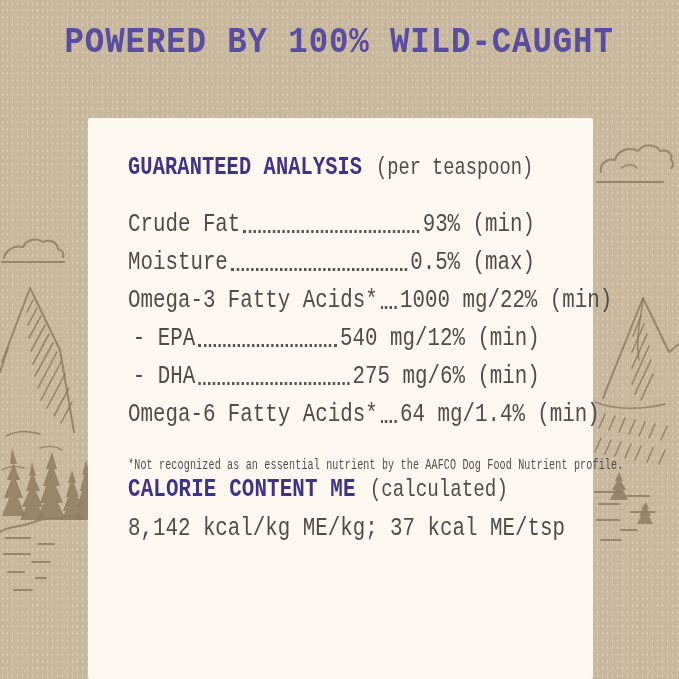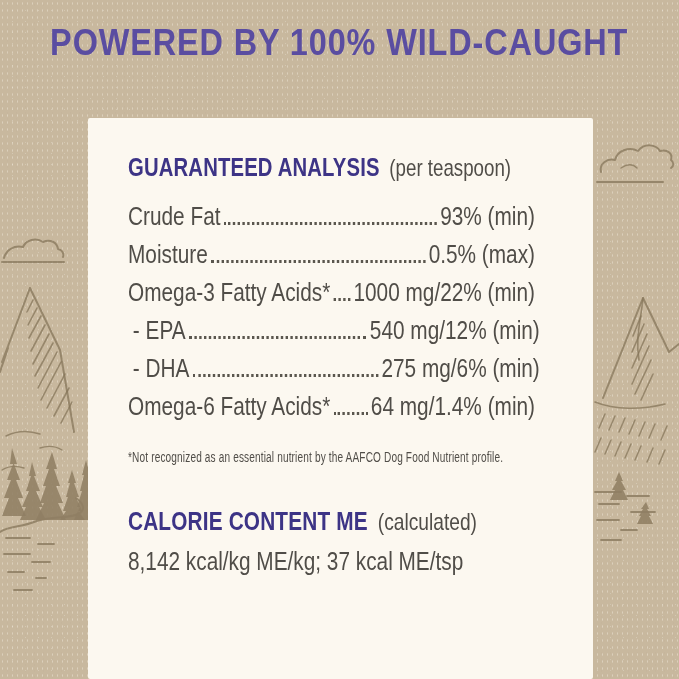--- a/index.html
+++ b/index.html
@@ -5,52 +5,52 @@
   html,body{margin:0;padding:0;background:#c8b89e;}
   .stage{
     position:relative;width:679px;height:679px;overflow:hidden;
     background-color:var(--kraft-tan,#c8b89e);
     background-image:
       radial-gradient(rgba(255,252,244,0.35) 0.6px, transparent 0.9px),
       radial-gradient(rgba(118,98,68,0.16) 0.5px, transparent 0.8px),
       radial-gradient(rgba(255,255,255,0.22) 0.7px, transparent 1px);
     background-size:5px 7px, 9px 6px, 13px 11px;
     background-position:0 0, 3px 2px, 6px 5px;
-    font-family:Liberation Sans, sans-serif;
+    font-family:Liberation Mono, monospace;
   }
   
   .header{position:absolute;top:24px;left:0;width:100%;text-align:center;color:var(--header-purple,#5a4da1);}
   .header .line{white-space:nowrap;}
   .header .l1{display:inline-block;font-size:36px;font-weight:bold;letter-spacing:1px;transform:scaleX(0.90);transform-origin:center;line-height:38px;}
   .header .l2{display:inline-block;font-size:31px;font-weight:bold;letter-spacing:1px;transform:scaleX(0.94);transform-origin:center;line-height:32px;}
   
   .card{
     position:absolute;left:88px;top:118px;width:505px;height:561px;
     background:var(--card-cream,#fcf8f0);border-radius:2px;
     box-sizing:border-box;padding:34px 58px 16px 40px;
     color:var(--body-text,#504d48);
   }
   .cond{display:inline-block;transform-origin:left bottom;white-space:nowrap;}
   .section-title-line{transform:scaleX(0.78);width:128%;}
   .section-title{color:var(--accent-purple,#3d3486);font-weight:bold;font-size:26px;letter-spacing:0.2px;}
   .section-sub{font-size:24px;font-weight:normal;color:var(--body-text,#504d48);margin-left:8px;}
-  .rows{margin-top:14px;}
+  .rows{margin-top:23px;}
   .row{
     display:flex;align-items:flex-end;line-height:38px;font-size:26px;
     width:125%;transform:scaleX(0.80);transform-origin:left bottom;
   }
   .row.indent{padding-left:6px;}
   .row .label{white-space:nowrap;}
   .row .dots{flex:1;border-bottom:3px dotted #5a564e;margin:0 4px 10px 4px;min-width:20px;}
   .row .value{white-space:nowrap;}
   .footnote{
     display:inline-block;margin-top:24px;font-size:14px;letter-spacing:0.2px;
     width:139%;transform:scaleX(0.72);transform-origin:left top;white-space:nowrap;
   }
-  .calorie-block{margin-top:40px;}
+  .calorie-block{}
   .calorie-title-line{transform:scaleX(0.80);width:125%;}
   .calorie-value{
     display:inline-block;margin-top:6px;font-size:26px;line-height:36px;
     width:125%;transform:scaleX(0.80);transform-origin:left top;white-space:nowrap;
   }
   
   .sketch{position:absolute;top:0;height:679px;width:88px;pointer-events:none;}
   .sketch.left{left:0;}
   .sketch.right{left:591px;}
 </style>

